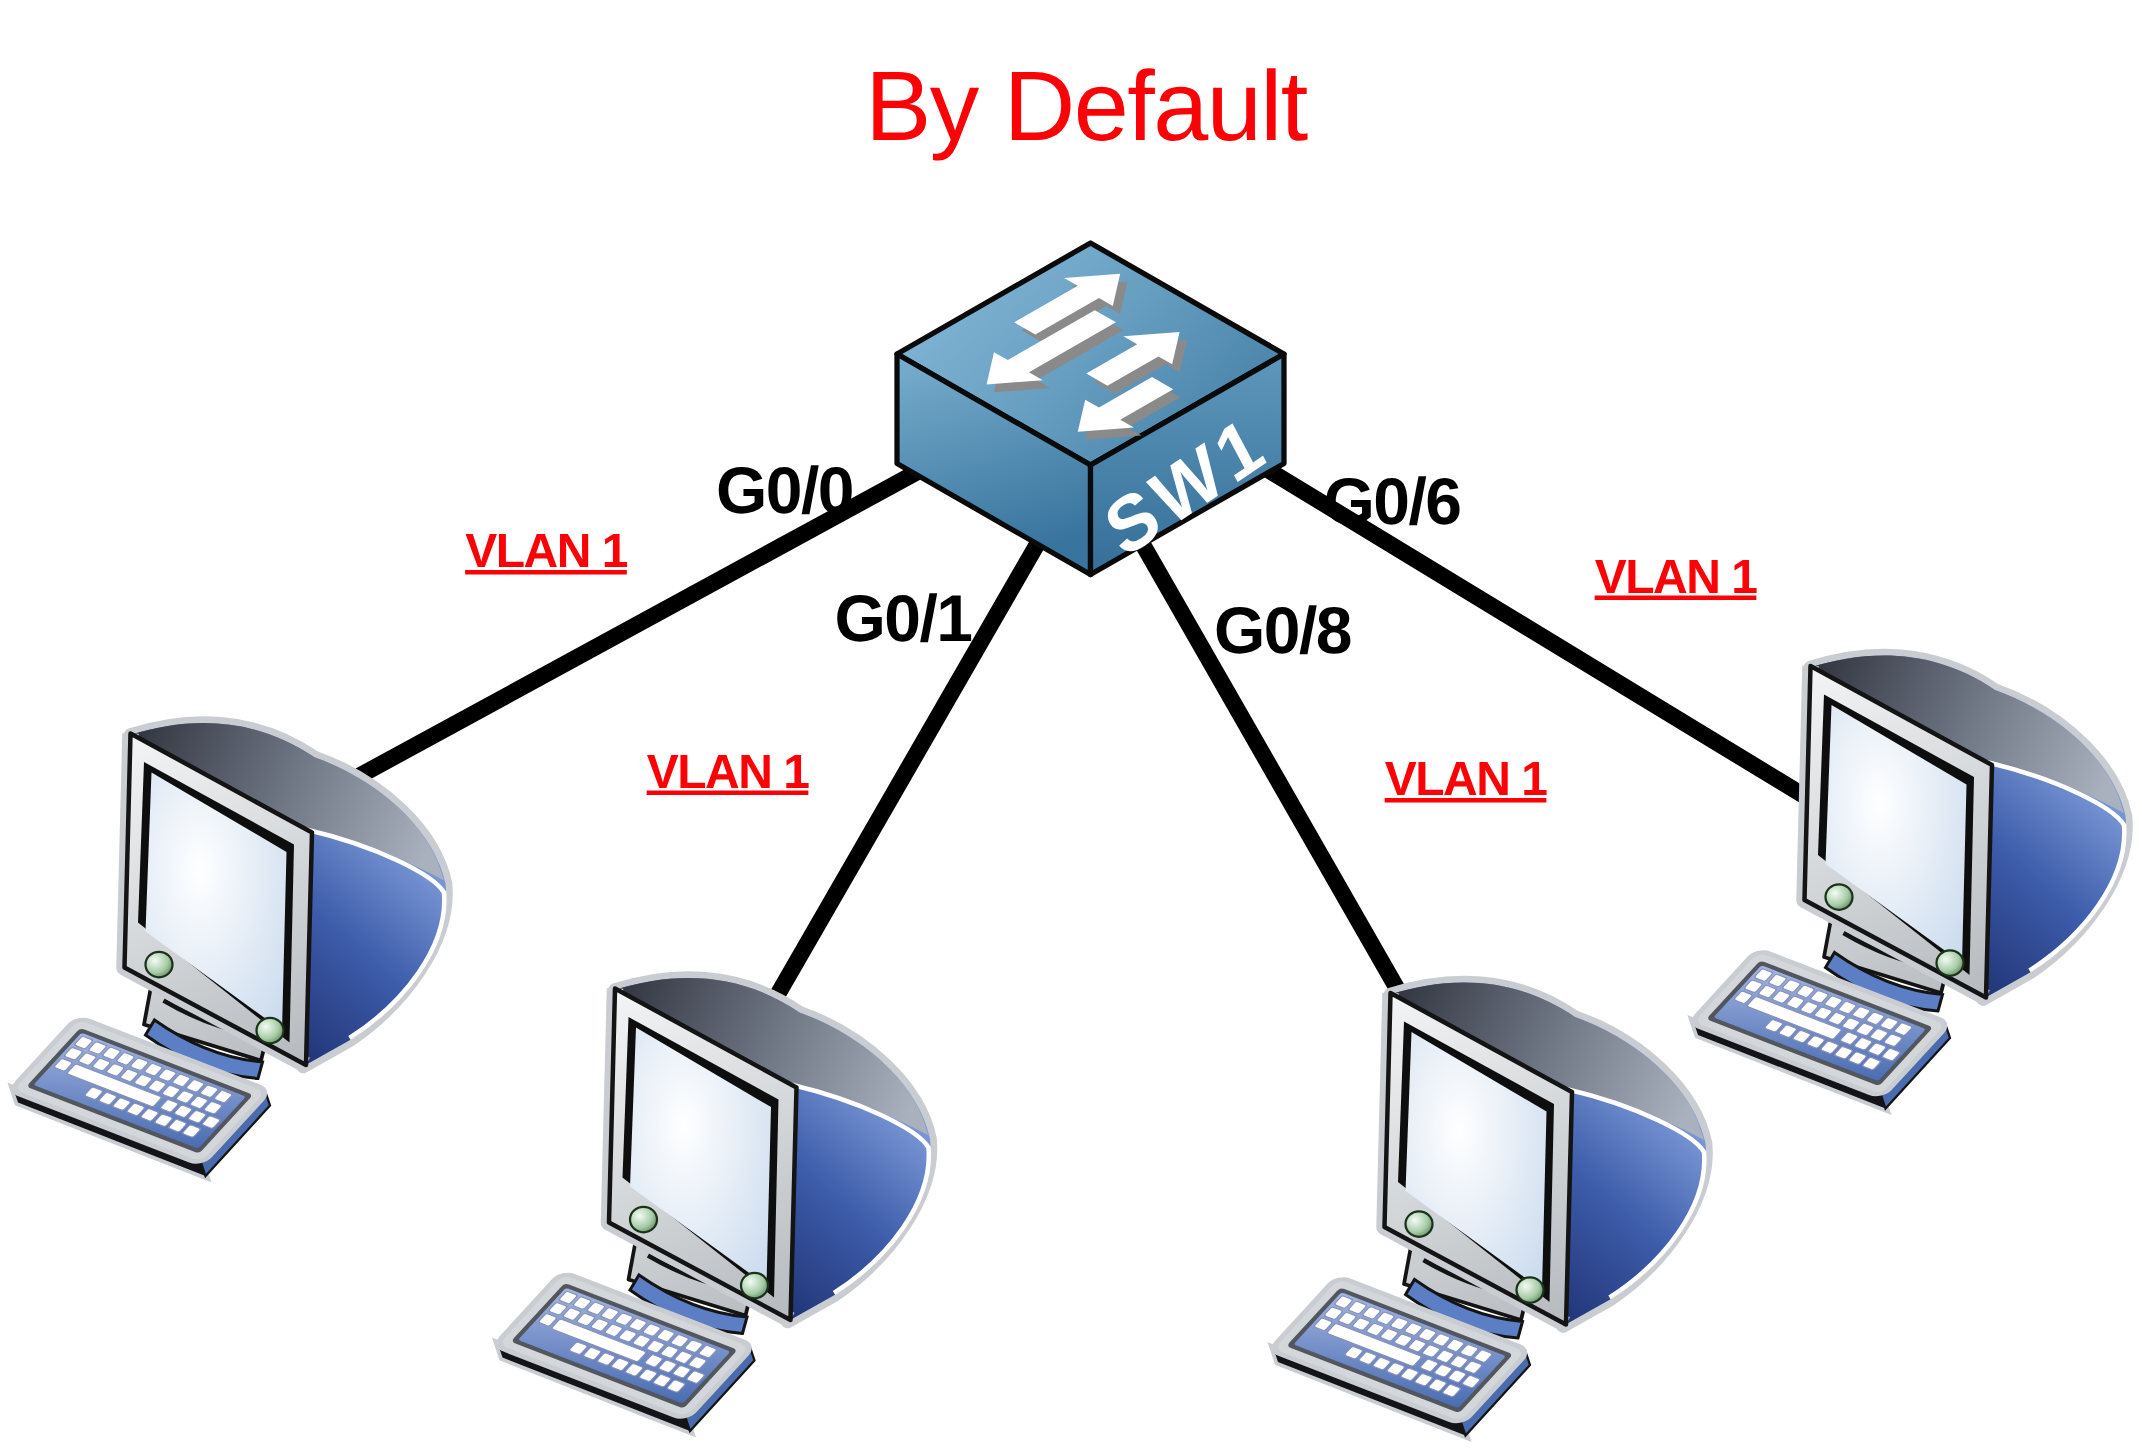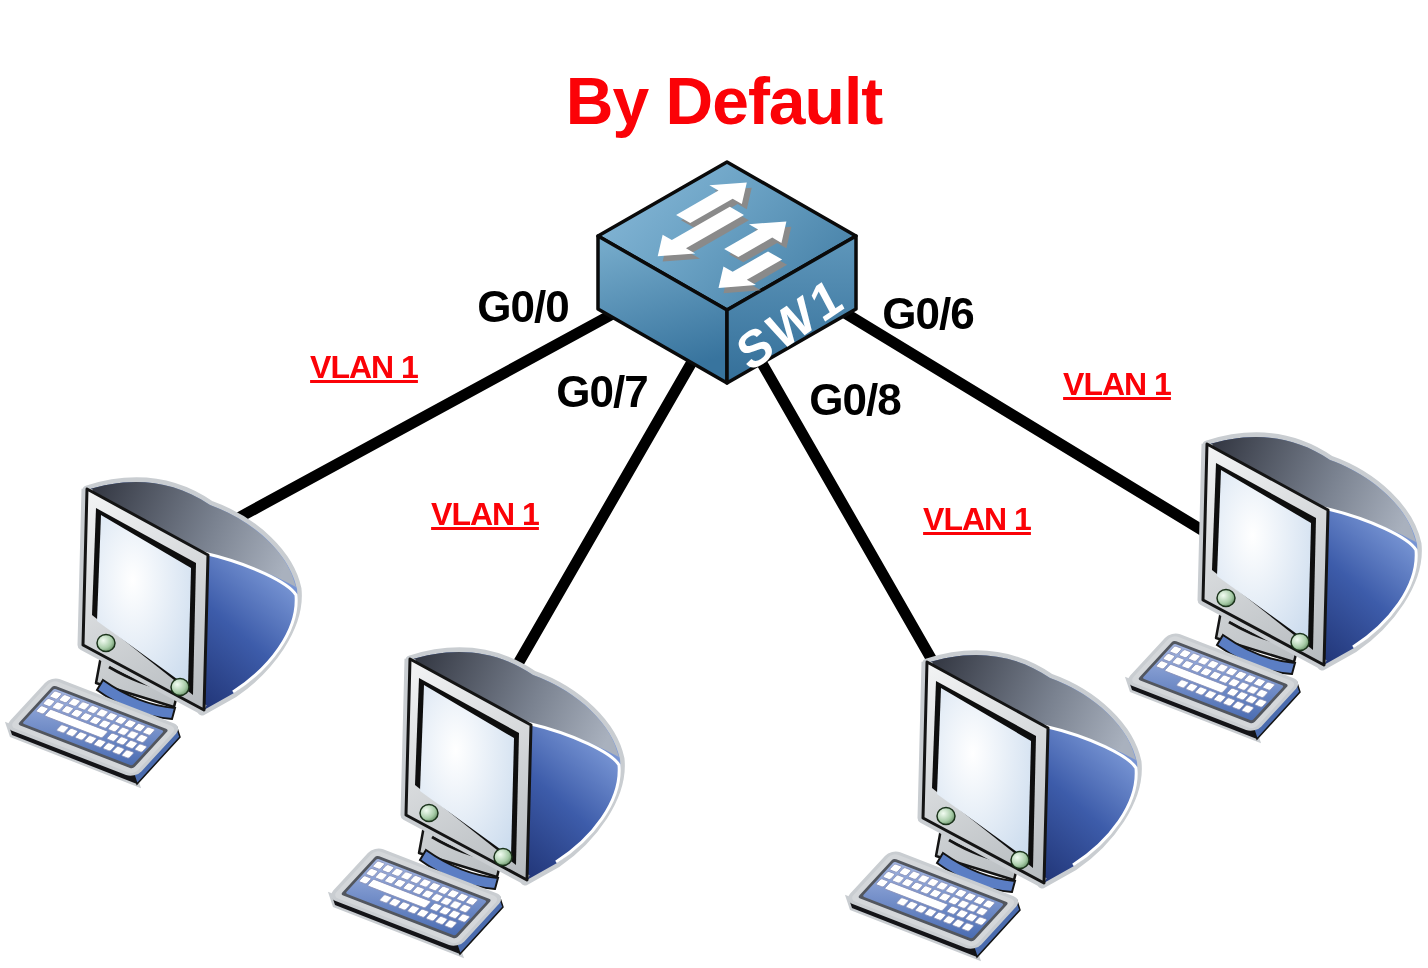--- a/index.html
+++ b/index.html
@@ -6,23 +6,23 @@
   body{width:1428px;height:968px;overflow:hidden;
        font-family:"Liberation Sans", sans-serif;}
   .canvas{position:relative;width:1428px;height:968px;background:#ffffff;}
   .scene{position:absolute;left:0;top:0;width:1428px;height:968px;}
   .link{stroke:var(--link_black,#000);stroke-width:11;stroke-linecap:round;}
   .edge{stroke:#0a0a0a;stroke-width:3.5;stroke-linejoin:round;}
 
   .lbl{position:absolute;transform:translate(-50%,-50%);white-space:nowrap;
        font-weight:bold;line-height:1;}
   .title{position:absolute;left:724px;top:32px;transform:translateX(-50%);
-         font-size:66px;font-weight:bold;color:var(--accent_red,#f00);
-         letter-spacing:-1px;white-space:nowrap;margin-top:31px;}
-  .port{font-size:44px;color:var(--link_black,#000);letter-spacing:-1px;}
+         font-size:66px;font-weight:normal;color:var(--accent_red,#f00);
+         letter-spacing:-1px;white-space:nowrap;}
+  .port{font-size:44px;color:var(--link_black,#000);letter-spacing:-1px;margin-top:21px;}
   .vlan{font-size:32px;color:var(--accent_red,#f00);letter-spacing:-1px;text-decoration:underline;}
   .swname{position:absolute;left:791px;top:324px;
           transform:translate(-50%,-50%) rotate(-34deg) skewX(-6deg);
           font-size:50px;font-weight:bold;color:#fff;letter-spacing:4px;}
   
   .p0{left:523px;top:307px;}  .p1{left:602px;top:392px;}
   .p2{left:855px;top:400px;}  .p3{left:928px;top:314px;}
   
   .v0{left:364px;top:367px;}  .v1{left:485px;top:514px;}
   .v2{left:977px;top:519px;}  .v3{left:1117px;top:384px;}
@@ -166,21 +166,21 @@
 
     <use href="#pc" transform="translate(-3,475)"></use>
     <use href="#pc" transform="translate(320,645)"></use>
     <use href="#pc" transform="translate(837,648)"></use>
     <use href="#pc" transform="translate(1117,430)"></use>
   </svg>
 
   <div class="title">By Default</div>
 
   <div class="lbl port p0">G0/0</div>
-  <div class="lbl port p1">G0/7</div>
+  <div class="lbl port p1">G0/1</div>
   <div class="lbl port p2">G0/8</div>
   <div class="lbl port p3">G0/6</div>
 
   <div class="lbl vlan v0">VLAN 1</div>
   <div class="lbl vlan v1">VLAN 1</div>
   <div class="lbl vlan v2">VLAN 1</div>
   <div class="lbl vlan v3">VLAN 1</div>
 
   <div class="swname">SW1</div>
 </div>

